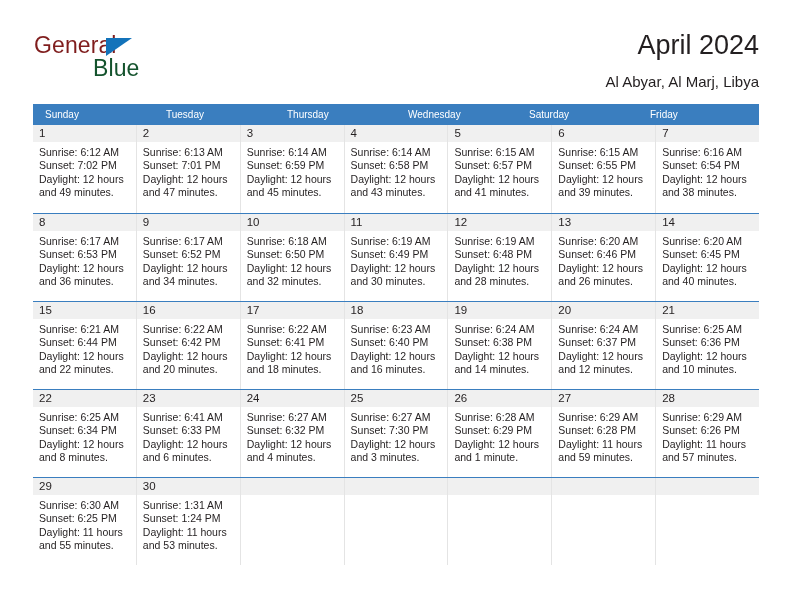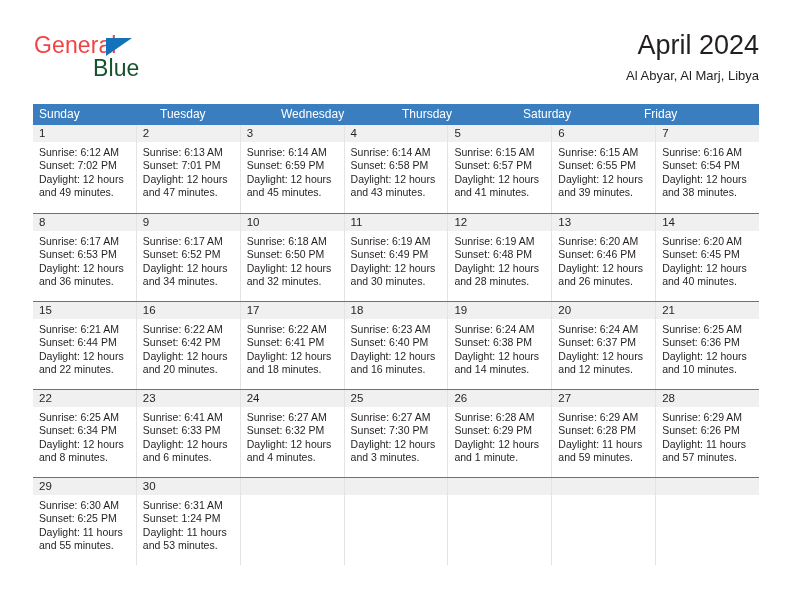--- a/index.html
+++ b/index.html
@@ -37,21 +37,21 @@
     top: 0;
     width: 230px;
     height: 58px;
   }
   .brand-general {
     position: absolute;
     left: 1px;
     top: 4px;
     font-size: 23px;
     letter-spacing: 0.1px;
-    color: #ef4444;
+    color: #7f1d1d;
     font-family: "Liberation Sans", sans-serif;
   }
   .brand-triangle {
     position: absolute;
     left: 73px;
     top: 10px;
     width: 0;
     height: 0;
     border-left: 26px solid #1373ba;
     border-bottom: 18px solid transparent;
@@ -73,46 +73,46 @@
     text-align: right;
   }
   .cal-title {
     font-size: 27px;
     font-weight: normal;
     color: #231f20;
     line-height: 34px;
     white-space: nowrap;
   }
   .cal-subtitle {
-    font-size: 13px;
+    font-size: 15px;
     color: #231f20;
     line-height: 22px;
-    margin-top: 3px;
+    margin-top: 9px;
     white-space: nowrap;
   }
 
   
   .calendar {
     position: absolute;
     left: 33px;
     top: 104px;
     width: 726px;
   }
 
   .dow-row {
     display: flex;
     background: #3a7ebf;
     height: 21px;
   }
   .dow {
     flex: 1 1 0;
     color: #ffffff;
-    font-size: 12px;
+    font-size: 10px;
     line-height: 21px;
-    padding-left: 6px;
+    padding-left: 12px;
     box-sizing: border-box;
     white-space: nowrap;
     overflow: hidden;
   }
 
   .week {
     display: flex;
     border-top: 1.5px solid #3a7ebf;
     height: 88px;
     box-sizing: border-box;
@@ -177,22 +177,22 @@
       <div class="cal-subtitle">Al Abyar, Al Marj, Libya</div>
     </div>
 
   </div>
 
   <div class="calendar">
 
     <div class="dow-row">
       <div class="dow">Sunday</div>
       <div class="dow">Tuesday</div>
+      <div class="dow">Thursday</div>
       <div class="dow">Wednesday</div>
-      <div class="dow">Thursday</div>
       <div class="dow">Saturday</div>
       <div class="dow">Friday</div>
     </div>
 
     <div class="week first">
       <div class="day">
         <div class="daynum-band">
             <span class="daynum">1</span>
           </div>
         <div class="day-body">
@@ -520,21 +520,21 @@
           <div class="day-line">Sunset: 6:25 PM</div>
           <div class="day-line">Daylight: 11 hours</div>
           <div class="day-line">and 55 minutes.</div>
         </div>
       </div>
       <div class="day">
         <div class="daynum-band">
             <span class="daynum">30</span>
           </div>
         <div class="day-body">
-          <div class="day-line">Sunrise: 6:31 AM</div>
+          <div class="day-line">Sunrise: 1:31 AM</div>
           <div class="day-line">Sunset: 1:24 PM</div>
           <div class="day-line">Daylight: 11 hours</div>
           <div class="day-line">and 53 minutes.</div>
         </div>
       </div>
       <div class="day empty">
         <div class="daynum-band">
             <span class="daynum"></span>
           </div>
       </div>

